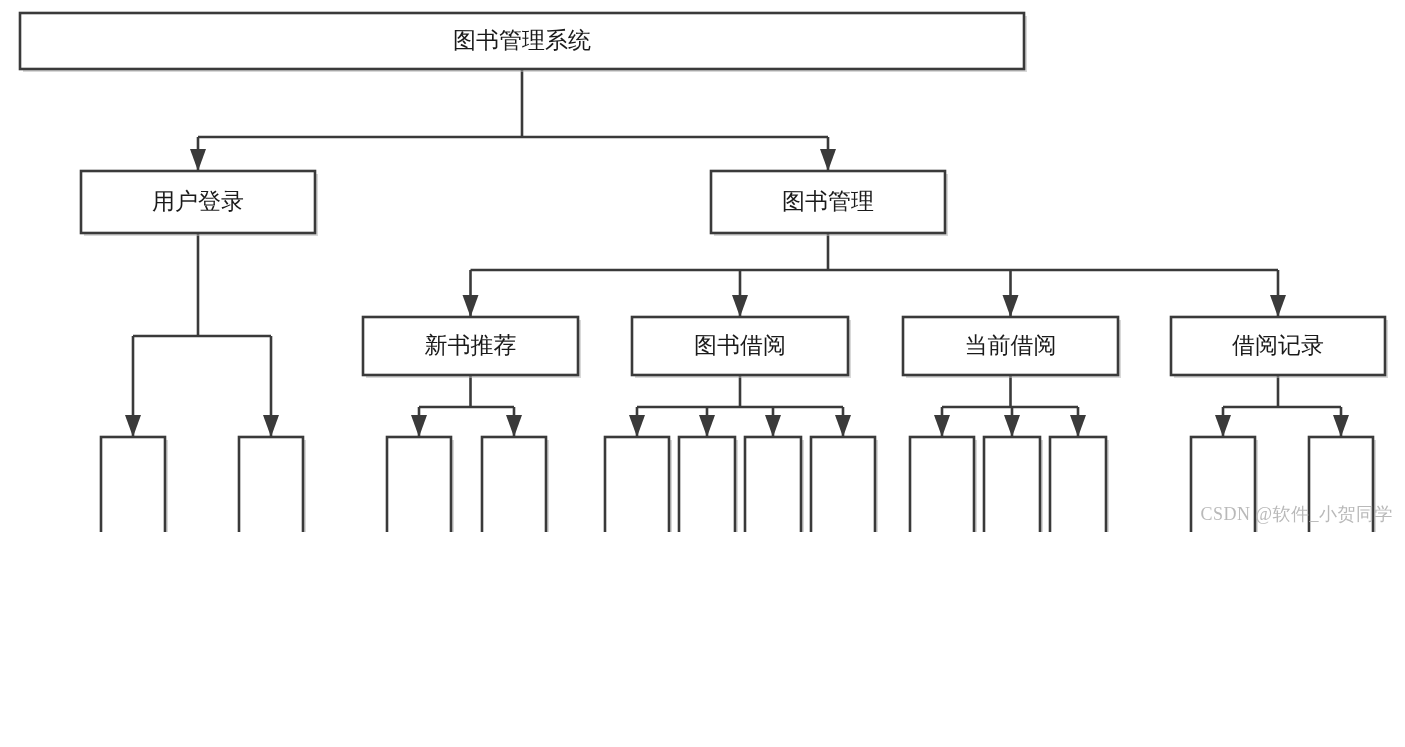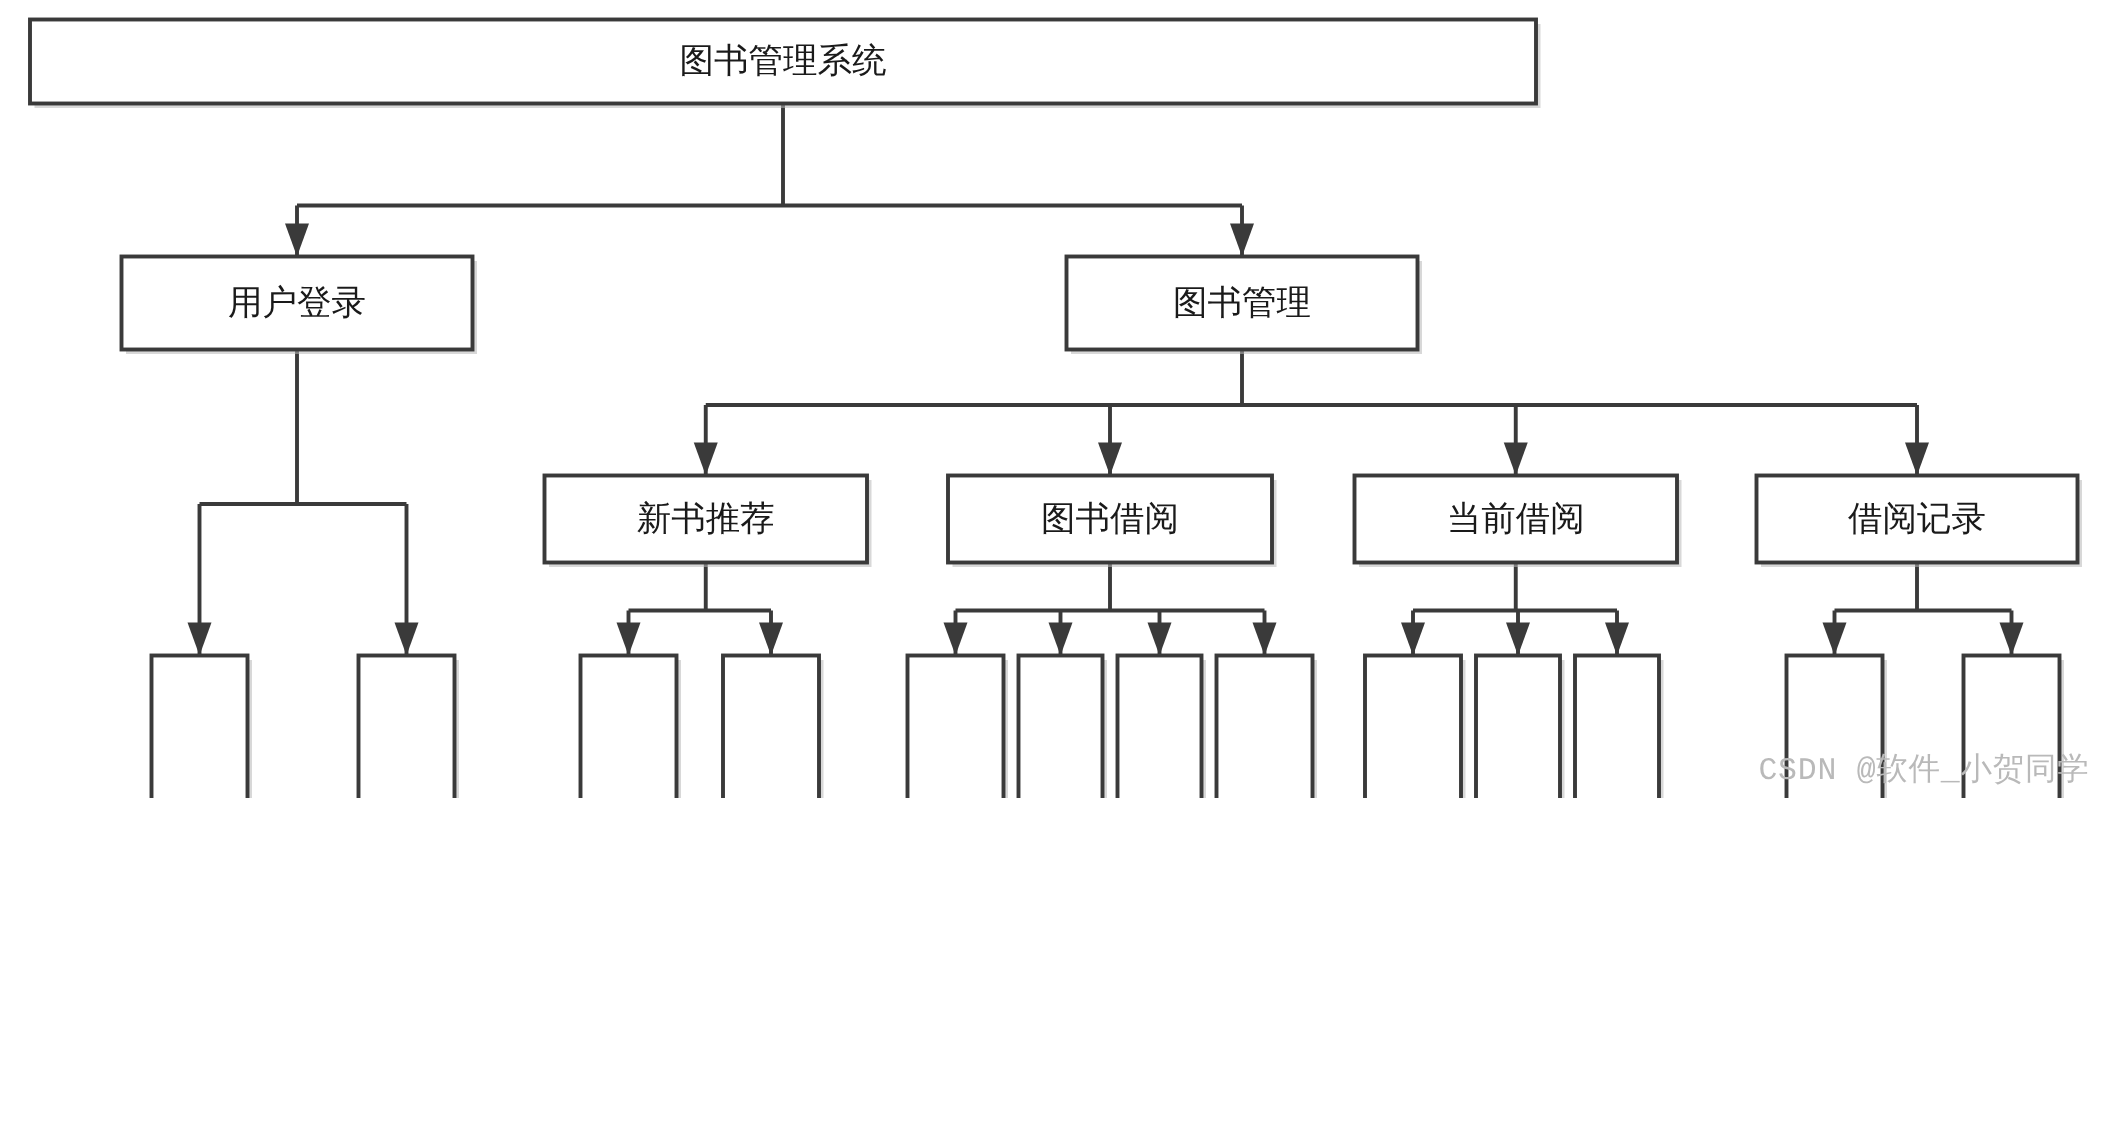--- a/index.html
+++ b/index.html
@@ -68,22 +68,22 @@
     line-height: 1.08;
     letter-spacing: 2px;
     color: #1a1a1a;
     white-space: nowrap;
     text-align: center;
   }
   .watermark {
     position: absolute;
     right: 12px;
     bottom: 6px;
-    font-family: Liberation Mono, monospace;
-    font-size: 21px;
+    font-family: Liberation Serif, serif;
+    font-size: 18px;
     color: #b9b9b9;
     letter-spacing: 0.5px;
     user-select: none;
     white-space: nowrap;
   }
 </style>
 </head>
 <body>
 
 <div id="diagram-root">

